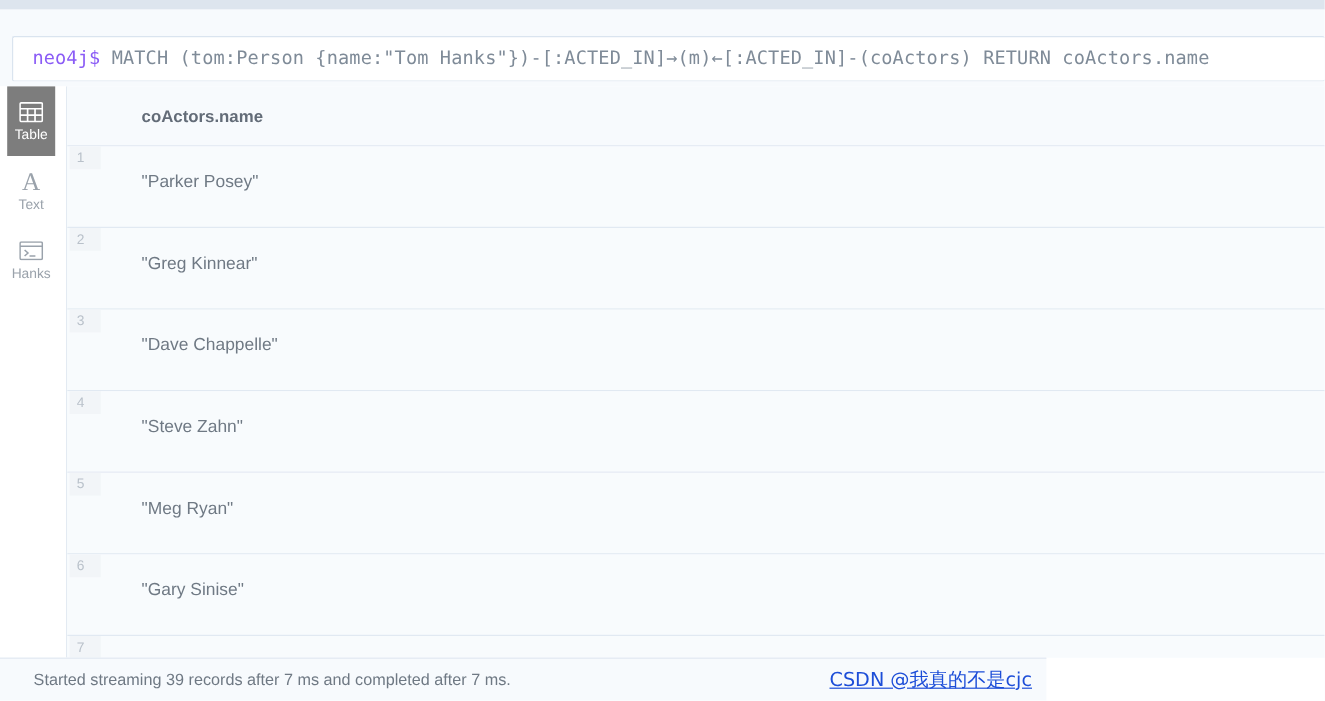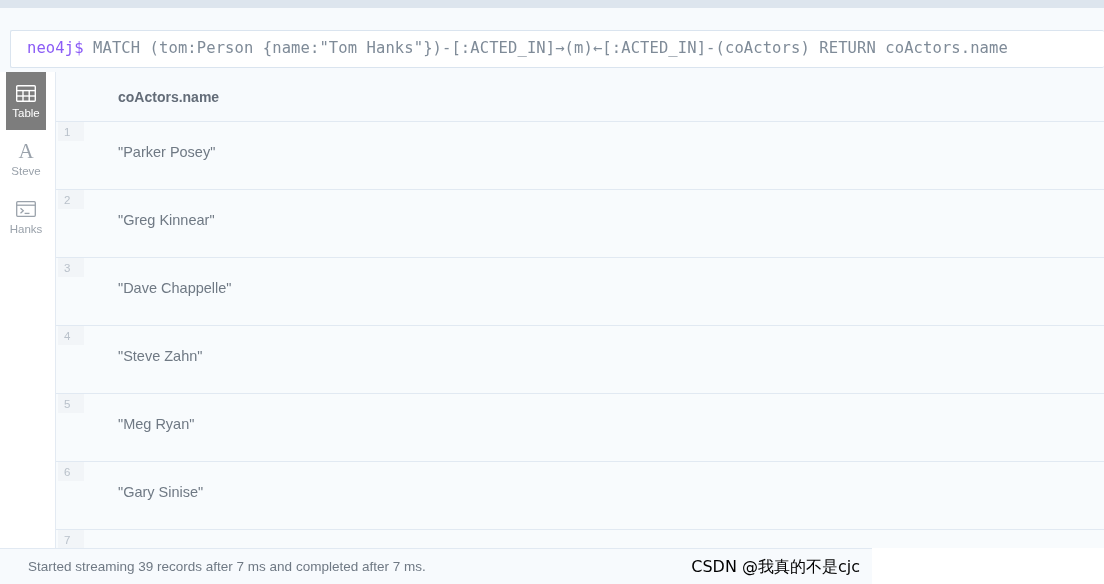--- a/index.html
+++ b/index.html
@@ -187,22 +187,23 @@
     top: 10px;
     font-size: 13.5px;
     color: #6f7984;
   }
 
   .watermark {
     position: absolute;
     right: 12px;
     top: 8px;
     font-size: 16px;
-    color: #000000;
+    color: #1d4ed8;
     font-family: "DejaVu Sans", sans-serif;
+    text-decoration: underline;
   }
 </style>
 </head>
 <body>
 
 <div class="top-strip"></div>
 
 <div class="editor-region">
   <div class="editor-box">
     <div class="editor-line"><span class="prompt">neo4j$</span><span class="query-text"> <span>MATCH (tom:Person {name:"Tom Hanks"})-[:ACTED_IN]→(m)←[:ACTED_IN]-(coActors) RETURN coActors.name</span></span></div>
@@ -221,21 +222,21 @@
         <line x1="13.2" y1="5.6" x2="13.2" y2="16.3"></line>
       </svg>
     </span>
     <span class="side-label">Table</span>
   </div>
 
   <div class="side-tab">
     <span class="ico">
       <span class="glyph-a">A</span>
     </span>
-    <span class="side-label">Steve</span>
+    <span class="side-label">Text</span>
   </div>
 
   <div class="side-tab">
     <span class="ico">
       <svg width="20" height="16" viewBox="0 0 20 16" fill="none" stroke="currentColor" stroke-width="1.3">
         <rect x="0.7" y="0.7" width="18.6" height="14.6" rx="1"></rect>
         <line x1="0.7" y1="4.2" x2="19.3" y2="4.2"></line>
         <polyline points="4.5,7.3 7.3,9.8 4.5,12.3"></polyline>
         <line x1="8.6" y1="12.4" x2="13.5" y2="12.4"></line>
       </svg>

